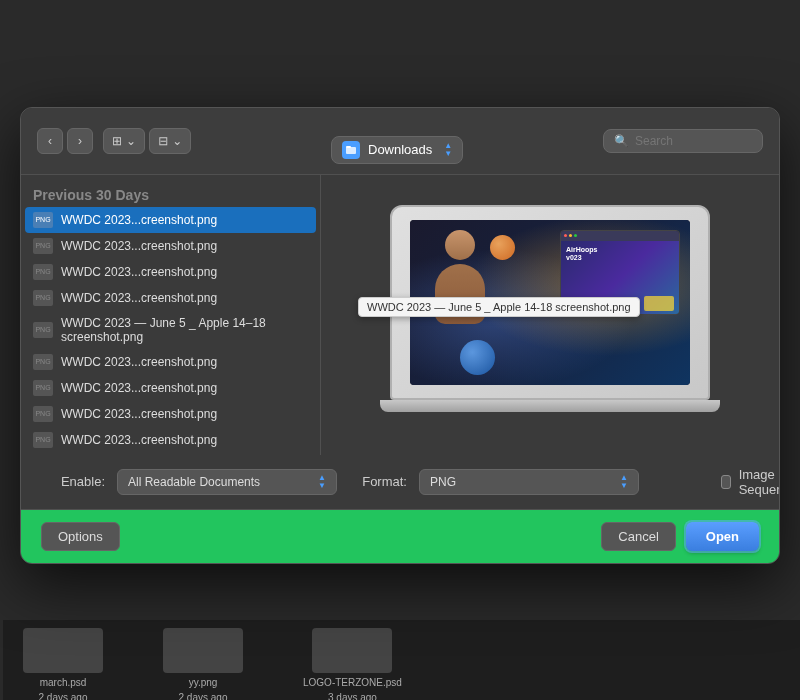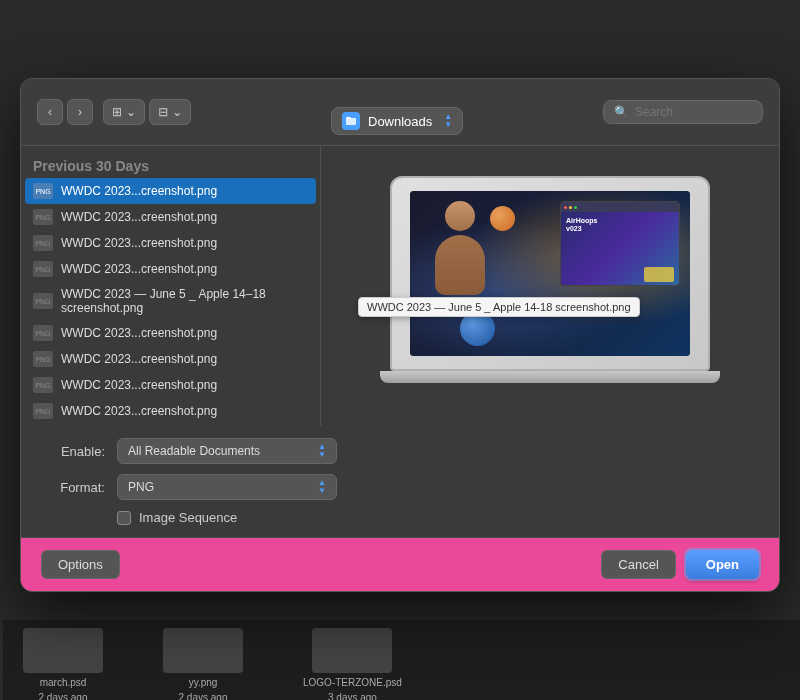--- a/index.html
+++ b/index.html
@@ -328,21 +328,21 @@
       height: 12px;
       background: linear-gradient(180deg, #c8c8c8, #a0a0a0);
       border-radius: 0 0 8px 8px;
       margin: 0 auto;
     }
 
     .options-bar {
       padding: 12px 24px;
       border-bottom: 1px solid #505050;
       display: flex;
-      flex-direction: column;
+      flex-direction: row;
       gap: 10px;
     }
 
     .option-row {
       display: flex;
       align-items: center;
       gap: 12px;
     }
 
     .option-label {
@@ -388,21 +388,21 @@
     .checkbox-label {
       font-size: 13px;
       color: #ccc;
     }
 
     .bottom-bar {
       display: flex;
       align-items: center;
       justify-content: space-between;
       padding: 12px 20px;
-      background: #ec4899;
+      background: #22c55e;
     }
 
     .options-btn {
       background: #555;
       border: 1px solid #666;
       border-radius: 6px;
       padding: 6px 16px;
       color: #ddd;
       font-size: 13px;
       cursor: pointer;

